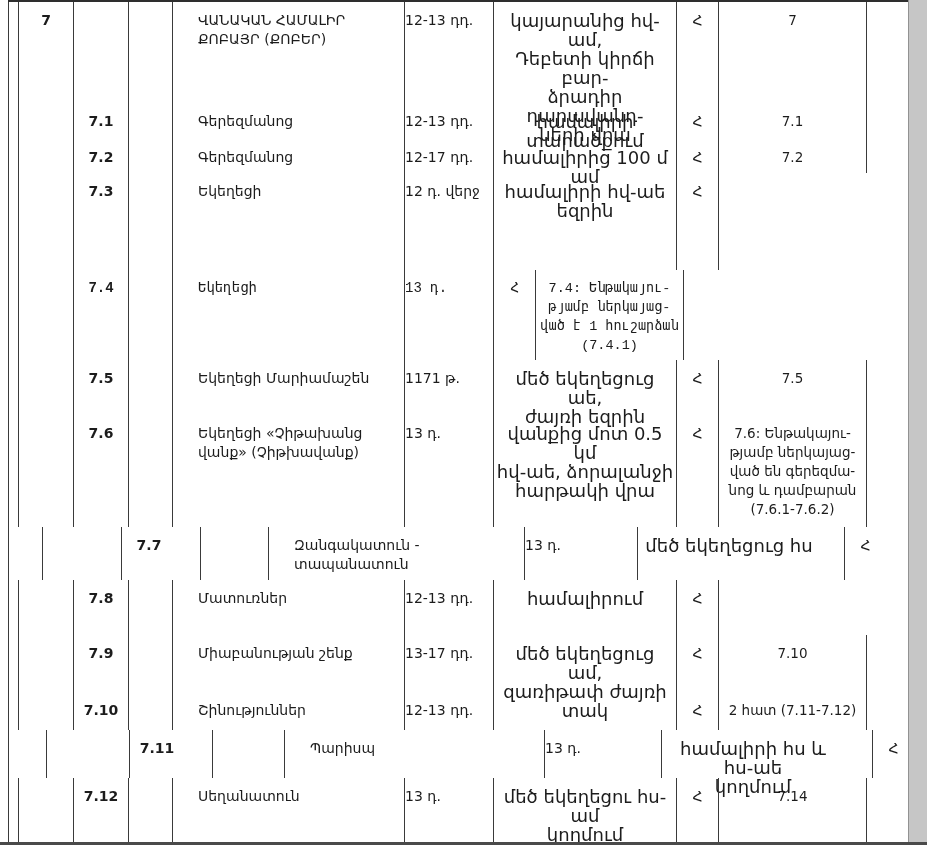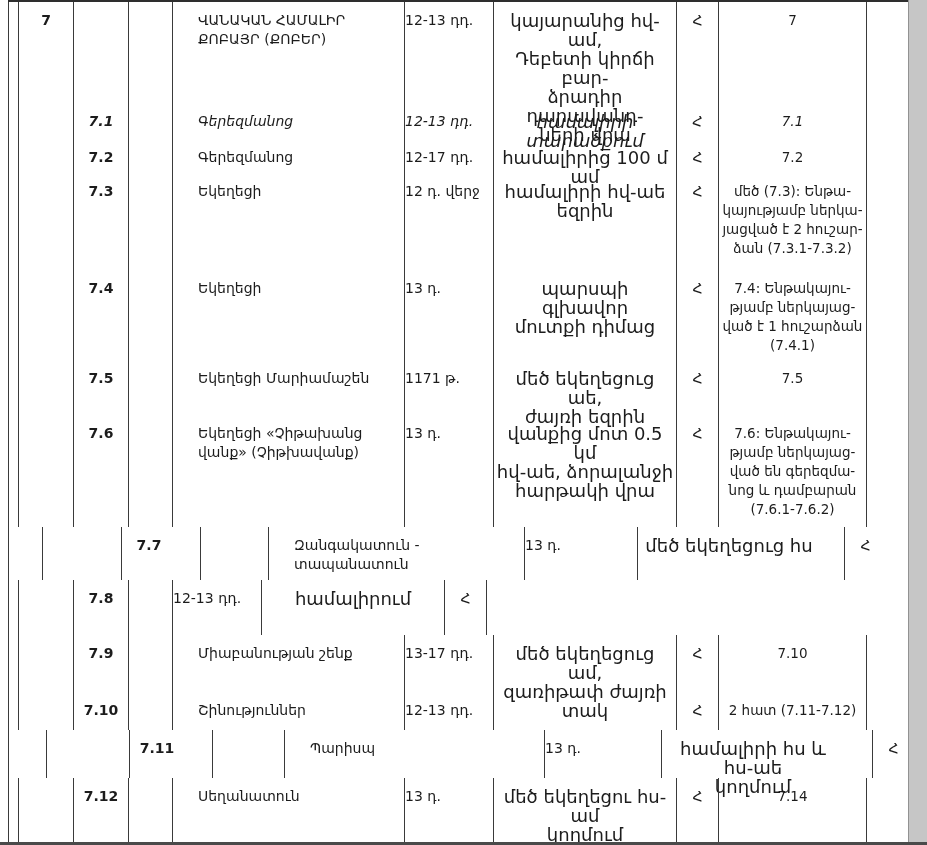--- a/index.html
+++ b/index.html
@@ -53,21 +53,21 @@
 ՔՈԲԱՅՐ (ՔՈԲԵՐ)</div>
     <div class="cell c-date">12-13 դդ.</div>
     <div class="cell c-loc">կայարանից հվ-ամ,
 Դեբետի կիրճի բար-
 ձրադիր դարավանդ-
 ների վրա</div>
     <div class="cell c-letter">Հ</div>
     <div class="cell c-note">7</div>
     <div class="cell c-sliver-r"></div>
   </div>
-      <div class="row" style="height: 36px; font-style: italic;">
+      <div class="row" style="height: 36px;">
     <div class="cell c-sliver"></div>
     <div class="cell c-num"></div>
     <div class="cell c-sub">7.1</div>
     <div class="cell c-gap"></div>
     <div class="cell c-name">Գերեզմանոց</div>
     <div class="cell c-date">12-13 դդ.</div>
     <div class="cell c-loc">համալիրի տարածքում</div>
     <div class="cell c-letter">Հ</div>
     <div class="cell c-note">7.1</div>
     <div class="cell c-sliver-r"></div>
@@ -86,35 +86,29 @@
   </div>
       <div class="row" style="height: 97px;">
     <div class="cell c-sliver"></div>
     <div class="cell c-num"></div>
     <div class="cell c-sub">7.3</div>
     <div class="cell c-gap"></div>
     <div class="cell c-name">Եկեղեցի</div>
     <div class="cell c-date">12 դ. վերջ</div>
     <div class="cell c-loc">համալիրի հվ-աե եզրին</div>
     <div class="cell c-letter">Հ</div>
-    <div class="cell c-note">մեծ (7.3): Ենթա-
-կայությամբ ներկա-
-յացված է 2 հուշար-
-ձան (7.3.1-7.3.2)</div>
-    <div class="cell c-sliver-r"></div>
-  </div>
-      <div class="row" style="height: 90px;">
+    <div class="cell c-sliver-r"></div>
+  </div>
+      <div class="row" style="height: 90px; font-family: Liberation Mono, monospace;">
     <div class="cell c-sliver"></div>
     <div class="cell c-num"></div>
     <div class="cell c-sub">7.4</div>
     <div class="cell c-gap"></div>
     <div class="cell c-name">Եկեղեցի</div>
     <div class="cell c-date">13 դ.</div>
-    <div class="cell c-loc">պարսպի գլխավոր
-մուտքի դիմաց</div>
     <div class="cell c-letter">Հ</div>
     <div class="cell c-note">7.4: Ենթակայու-
 թյամբ ներկայաց-
 ված է 1 հուշարձան
 (7.4.1)</div>
     <div class="cell c-sliver-r"></div>
   </div>
       <div class="row" style="height: 55px;">
     <div class="cell c-sliver"></div>
     <div class="cell c-num"></div>
@@ -158,20 +152,21 @@
     <div class="cell c-loc">մեծ եկեղեցուց հս</div>
     <div class="cell c-letter">Հ</div>
     <div class="cell c-note">7.7</div>
     <div class="cell c-sliver-r"></div>
   </div>
       <div class="row" style="height: 55px;">
     <div class="cell c-sliver"></div>
     <div class="cell c-num"></div>
     <div class="cell c-sub">7.8</div>
     <div class="cell c-gap"></div>
+    <div class="cell c-name">Մատուռներ</div>
     <div class="cell c-date">12-13 դդ.</div>
     <div class="cell c-loc">համալիրում</div>
     <div class="cell c-letter">Հ</div>
     <div class="cell c-sliver-r"></div>
   </div>
       <div class="row" style="height: 57px;">
     <div class="cell c-sliver"></div>
     <div class="cell c-num"></div>
     <div class="cell c-sub">7.9</div>
     <div class="cell c-gap"></div>

